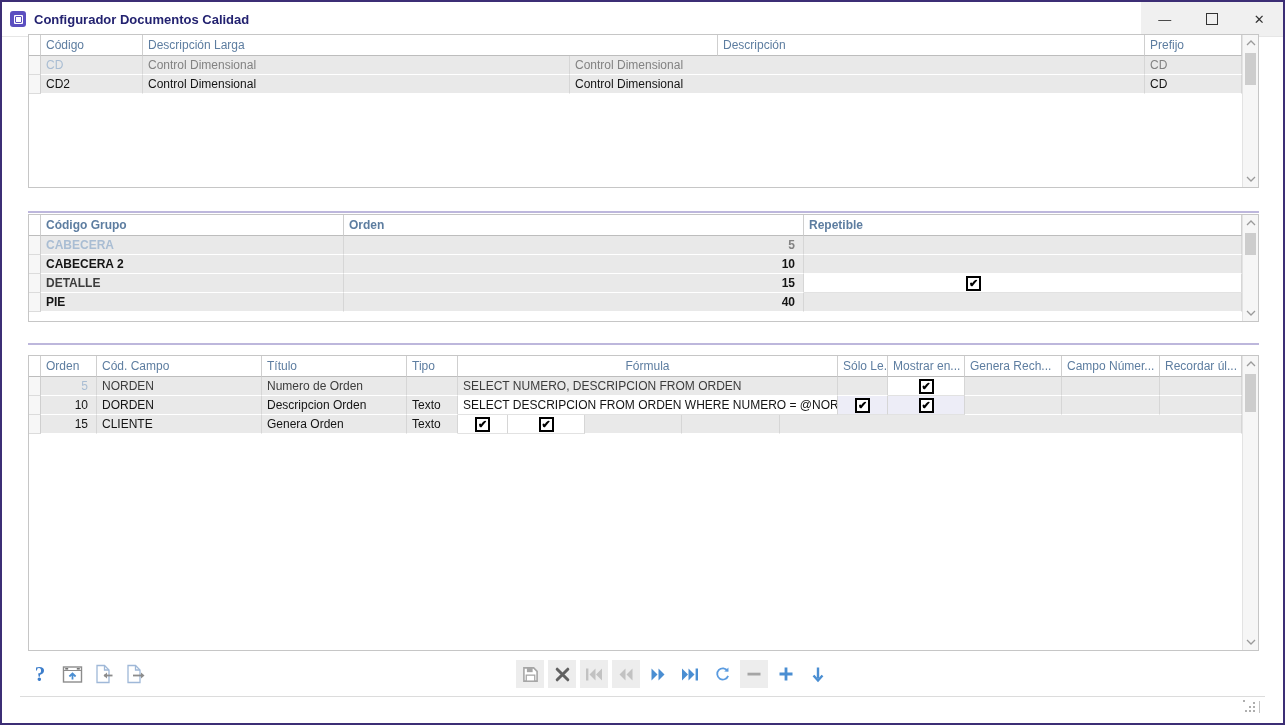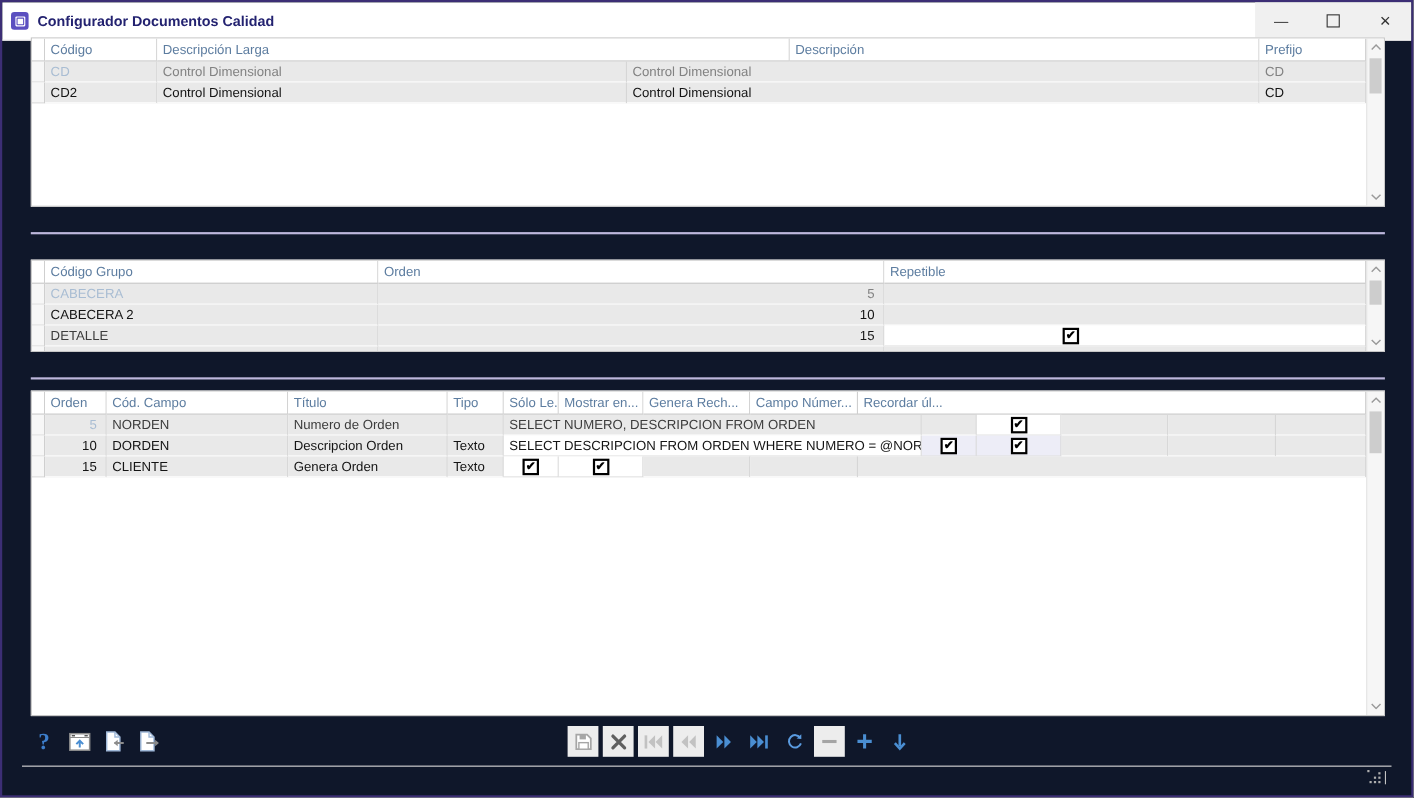--- a/index.html
+++ b/index.html
@@ -1,16 +1,16 @@
 <!DOCTYPE html>
 <html><head>
 <meta charset="utf-8">
 <style>
   html,body{margin:0;padding:0;background:#cfcfcf;font-family:"Liberation Sans",sans-serif;}
-  .win{position:relative;width:1285px;height:725px;box-sizing:border-box;background:#0f172a;
+  .win{position:relative;width:1285px;height:725px;box-sizing:border-box;background:#ffffff;
        border:2px solid #3c2e75;overflow:hidden;}
   
   .titlebar{position:absolute;top:0;left:0;right:0;height:34px;background:#fff;
             border-bottom:1px solid #e6e6e6;display:flex;align-items:center;}
   .appicon{width:16px;height:16px;margin:0 8px 0 8px;background:#5b4fc0;border-radius:3px;
            display:flex;align-items:center;justify-content:center;}
   .appicon .inner{width:9px;height:9px;background:#fff;border-radius:1px;
            display:flex;align-items:center;justify-content:center;}
   .appicon .inner2{width:5px;height:5px;border:1px solid #5b4fc0;border-radius:1px;}
   .title{font-size:13px;font-weight:bold;color:#232270;}
@@ -132,21 +132,21 @@
       <div class="sarrow down">
           <svg width="10" height="6">
             <polyline points="1,1 5,5 9,1" fill="none" stroke="#9a9a9a" stroke-width="1.3"></polyline>
           </svg>
         </div>
     </div>
   </div>
 
   <div class="gsep" style="top:209px;"></div>
 
-  <div class="grid g2" style="top:234px;height:84px;">
+  <div class="grid g2" style="top:212px;height:108px;font-weight:bold;">
     <div class="rows">
       <div class="hrow">
         <div class="cell sel hsel"></div>
         <div class="cell hc c0">Código Grupo</div>
         <div class="cell hc c1">Orden</div>
         <div class="cell hc c2">Repetible</div>
       </div>
       <div class="drow">
         <div class="cell sel dsel"></div>
         <div class="cell dc c0 cursel">CABECERA</div>
@@ -198,20 +198,21 @@
   <div class="gsep" style="top:341px;"></div>
 
   <div class="grid g3" style="top:353px;height:296px;">
     <div class="rows">
       <div class="hrow">
         <div class="cell sel hsel"></div>
         <div class="cell hc c0">Orden</div>
         <div class="cell hc c1">Cód. Campo</div>
         <div class="cell hc c2">Título</div>
         <div class="cell hc c3">Tipo</div>
+        <div class="cell hc c4 center">Fórmula</div>
         <div class="cell hc c5">Sólo Le...</div>
         <div class="cell hc c6">Mostrar en...</div>
         <div class="cell hc c7">Genera Rech...</div>
         <div class="cell hc c8">Campo Númer...</div>
         <div class="cell hc c9">Recordar úl...</div>
       </div>
       <div class="drow">
         <div class="cell sel dsel"></div>
         <div class="cell dc c0 right cursel">5</div>
         <div class="cell dc c1 dimtxt">NORDEN</div>

